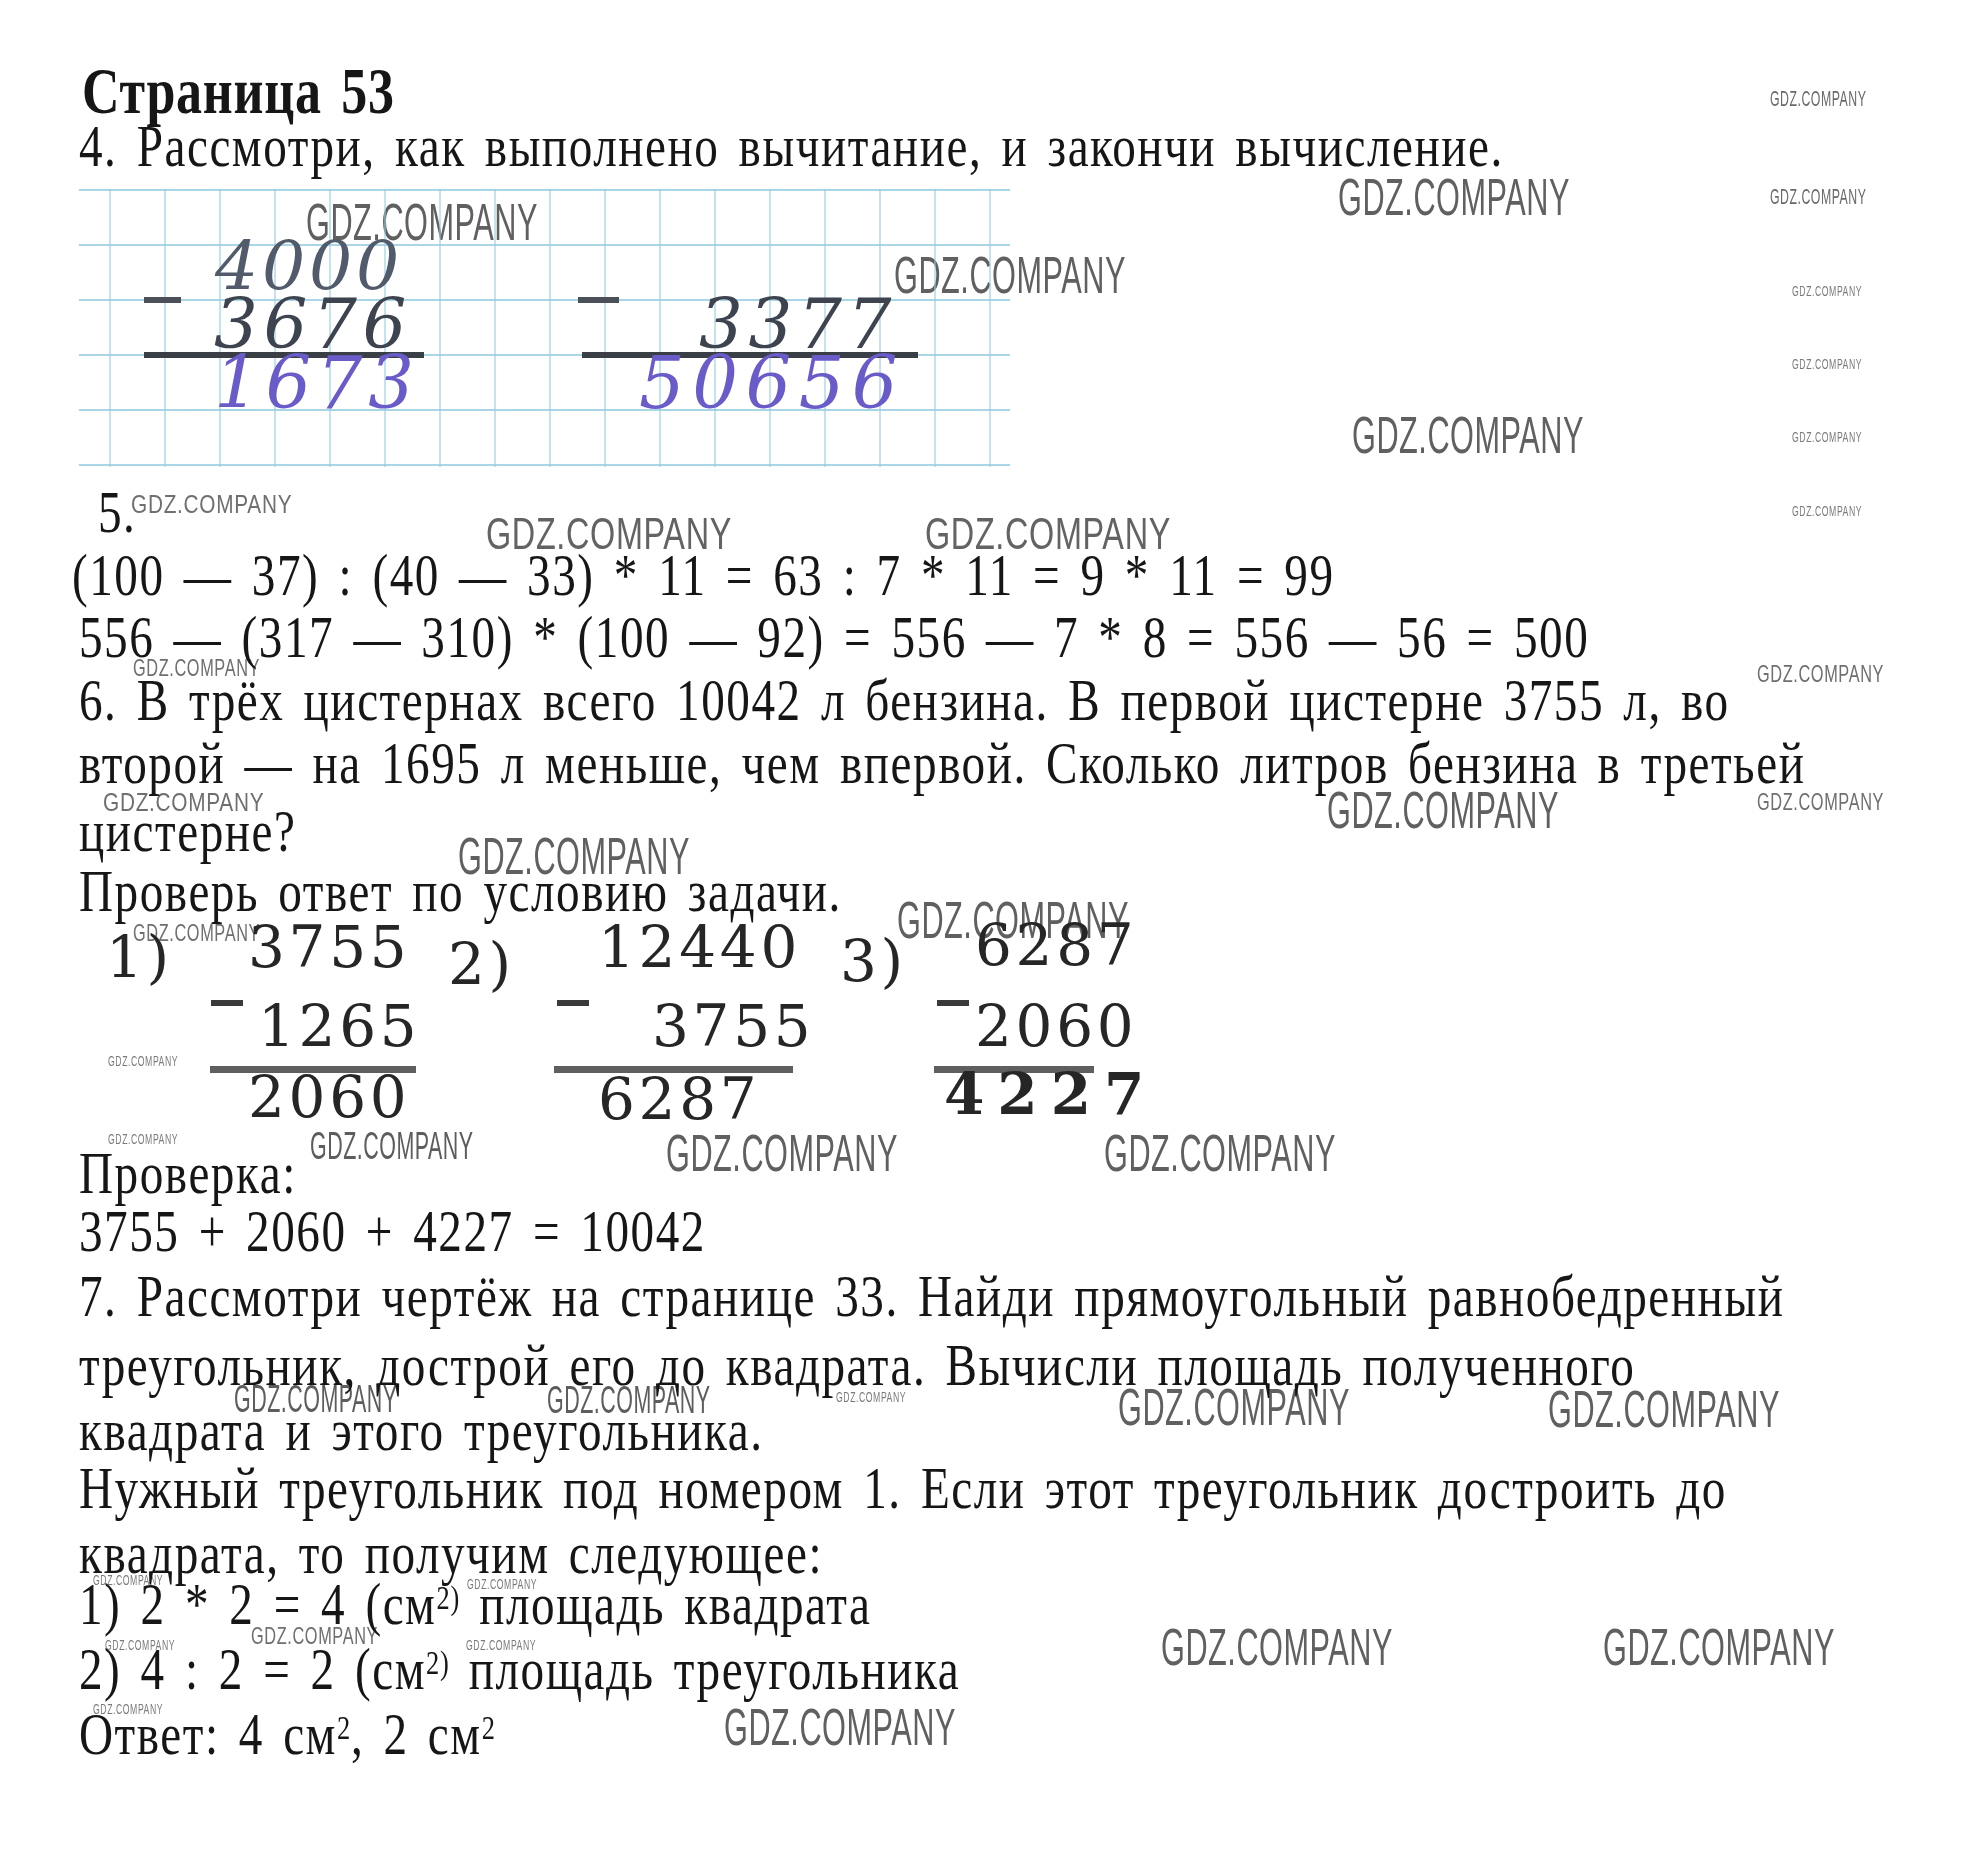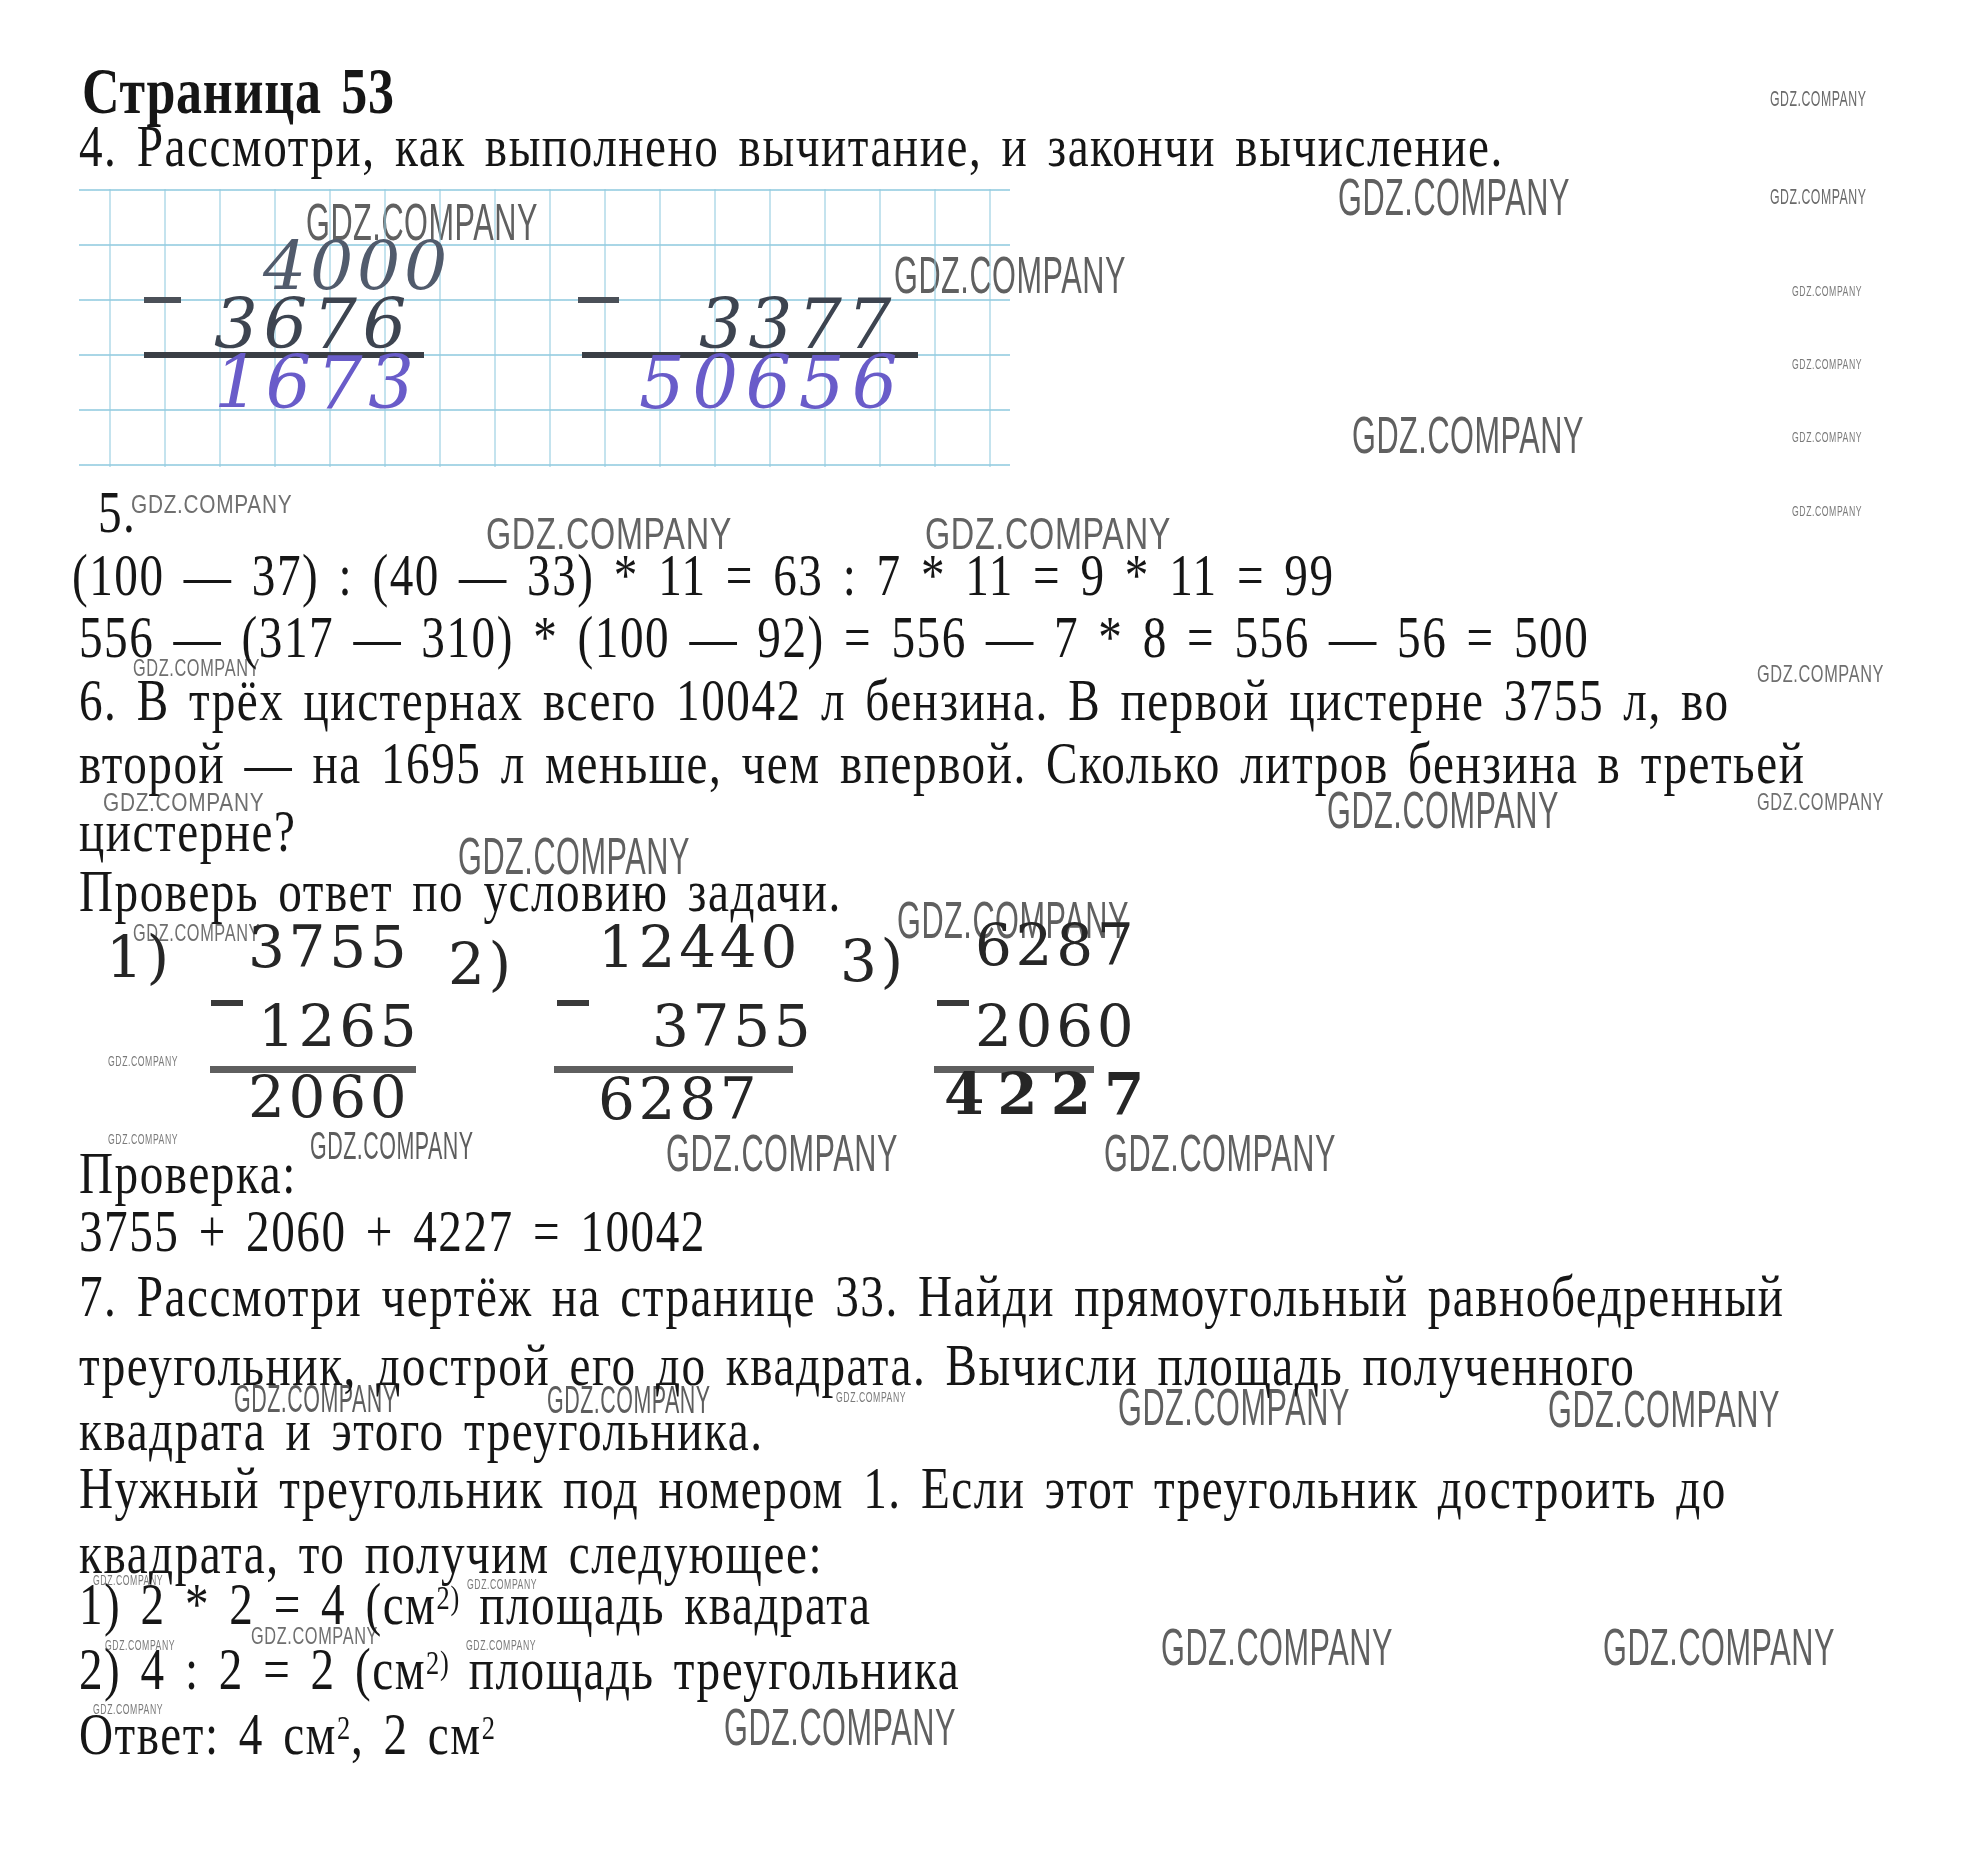--- a/index.html
+++ b/index.html
@@ -32,21 +32,21 @@
     position:absolute;left:79px;top:189px;width:931px;height:278px;
     background-image:
       repeating-linear-gradient(to bottom, rgba(148,204,224,.8) 0 1.9px, transparent 1.9px 55px),
       repeating-linear-gradient(to right,  rgba(148,204,224,.55) 0 1.9px, transparent 1.9px 55px);
     background-position:0 0,30px 0;
   }
   .hw{
     position:absolute;font-family:"DejaVu Serif",serif;font-style:italic;
     white-space:nowrap;line-height:1;
   }
-  .hw.top1 {left:136px;top:43px; font-size:68px;letter-spacing:3.7px;color:#515b6c;margin-left:48px;}
+  .hw.top1 {left:136px;top:43px; font-size:68px;letter-spacing:3.7px;color:#515b6c;}
   .hw.sub1 {left:135px;top:101px;font-size:69px;letter-spacing:5.6px;color:#3d4450;}
   .hw.res1 {left:135px;top:158px;font-size:72px;letter-spacing:5.6px;color:#695cc9;}
   .hw.top2 {left:545px;top:43px; font-size:68px;letter-spacing:8.3px;color:#4d5666;}
   .hw.sub2 {left:620px;top:101px;font-size:69px;letter-spacing:5.6px;color:#3d4450;}
   .hw.res2 {left:549px;top:158px;font-size:72px;letter-spacing:7.4px;color:#695cc9;margin-left:11px;}
   .dash{position:absolute;height:5.6px;background:#4b5058;}
   .rule{position:absolute;height:5.6px;background:#3a3e45;}
   
   .col-num{
     position:absolute;font-family:"DejaVu Serif",serif;font-size:58px;

